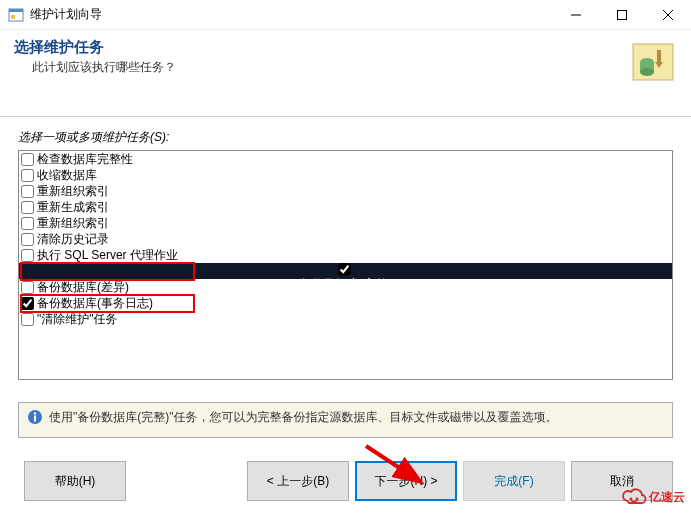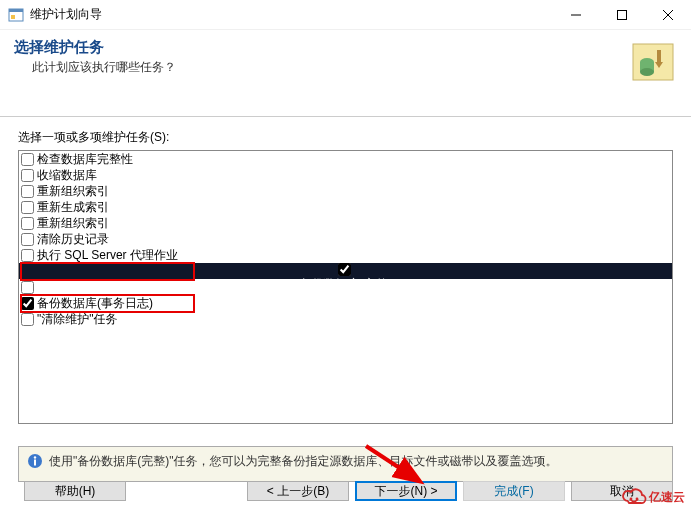--- a/index.html
+++ b/index.html
@@ -54,24 +54,24 @@
     font-size: 12px;
     color: #333;
   }
   .header-graphic {
     width: 50px; height: 50px;
     position: relative;
   }
   .content {
     padding: 12px 18px 8px 18px;
   }
-  .list-label { margin-bottom: 4px; }
+  .list-label { margin-bottom: 4px; font-style: italic; }
   .listbox {
     border: 1px solid #888;
-    height: 274px;
+    height: 230px;
     background: #fff;
     overflow: hidden;
   }
   .list-item {
     display: flex;
     align-items: center;
     height: 16px;
     padding: 0 2px;
     line-height: 16px;
     white-space: nowrap;
@@ -109,21 +109,21 @@
   .button-row {
     position: absolute;
     bottom: 12px;
     left: 18px; right: 18px;
     display: flex;
     align-items: center;
   }
   .button-row .spacer { flex: 1; }
   .btn {
     min-width: 102px;
-    height: 20px;
+    height: 40px;
     border: 1px solid #adadad;
     background: #e1e1e1;
     font-size: 12px;
     font-family: inherit;
     margin-left: 6px;
     padding: 0 10px;
     display: inline-flex;
     align-items: center;
     justify-content: center;
     color: #000;
@@ -228,20 +228,21 @@
       <div class="list-item">
         <input type="checkbox" style="">
         <span>执行 SQL Server 代理作业</span>
       </div>
       <div class="list-item selected">
         <input type="checkbox" checked="" style="">
         <span>备份数据库(完整)</span>
       </div>
       <div class="list-item">
         <input type="checkbox" style="">
+        <span>备份数据库(差异)</span>
       </div>
       <div class="list-item">
         <input type="checkbox" checked="" style="">
         <span>备份数据库(事务日志)</span>
       </div>
       <div class="list-item">
         <input type="checkbox" style="">
         <span>"清除维护"任务</span>
       </div>
     </div>

